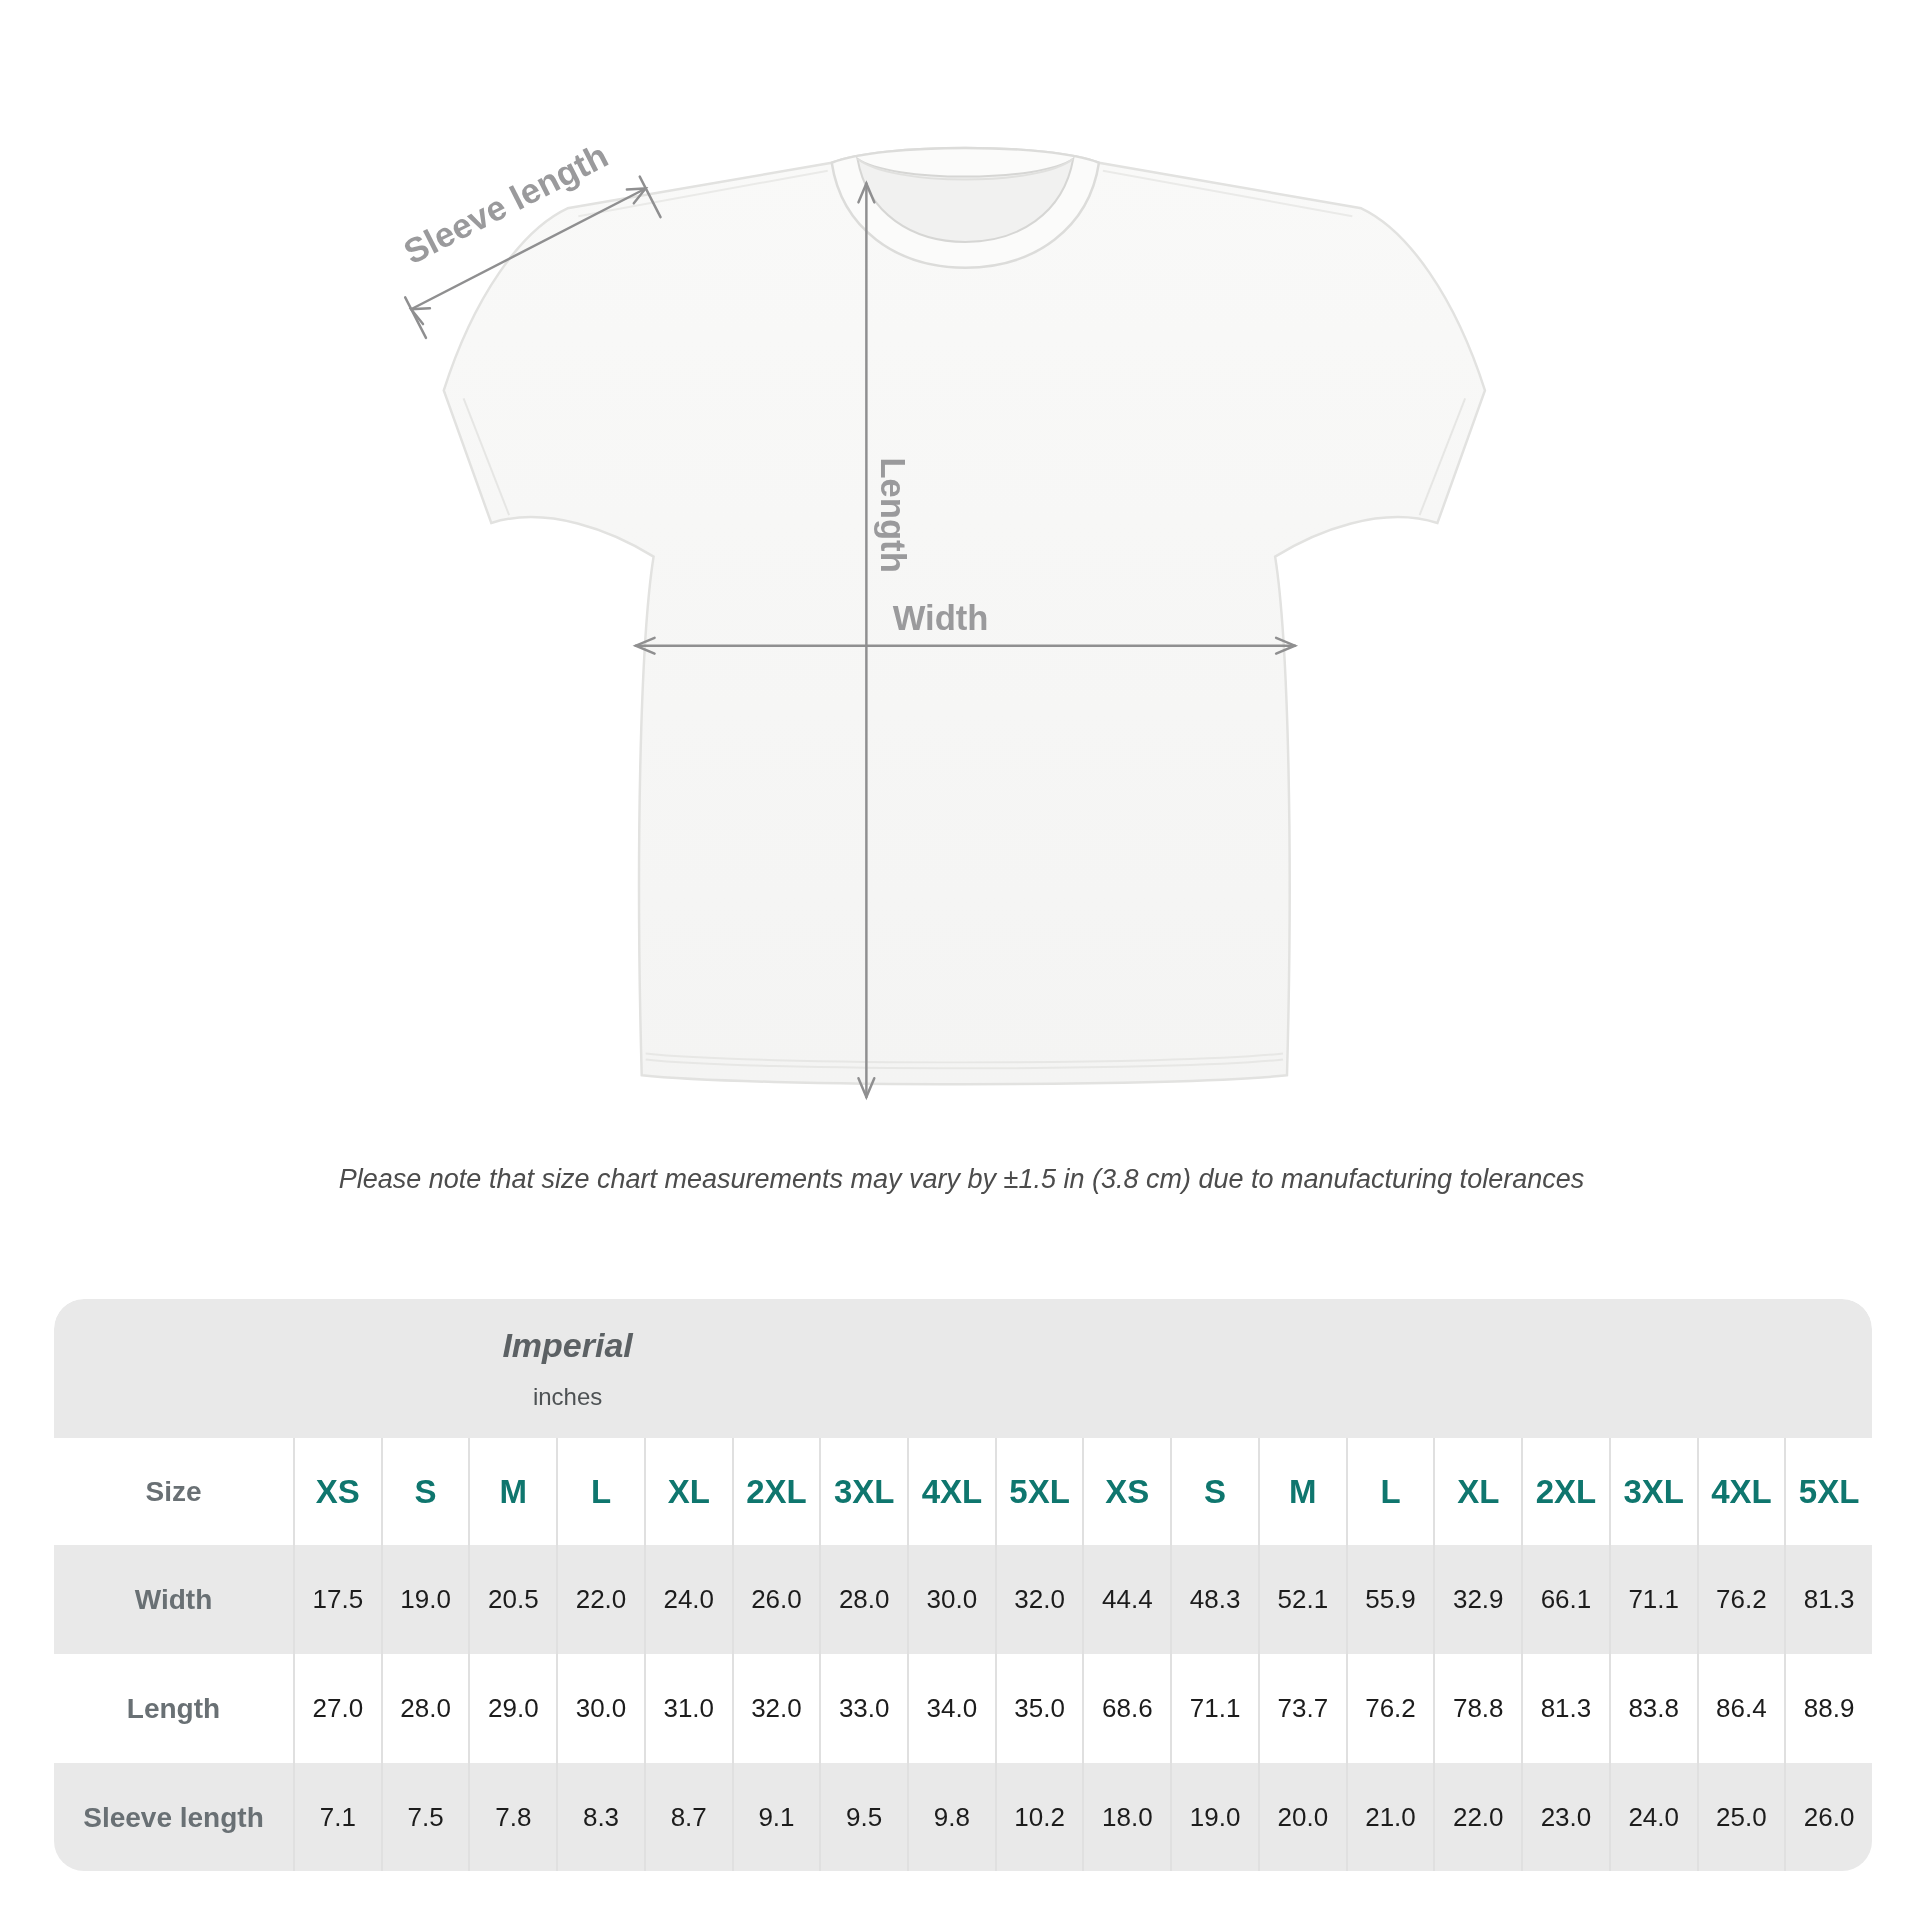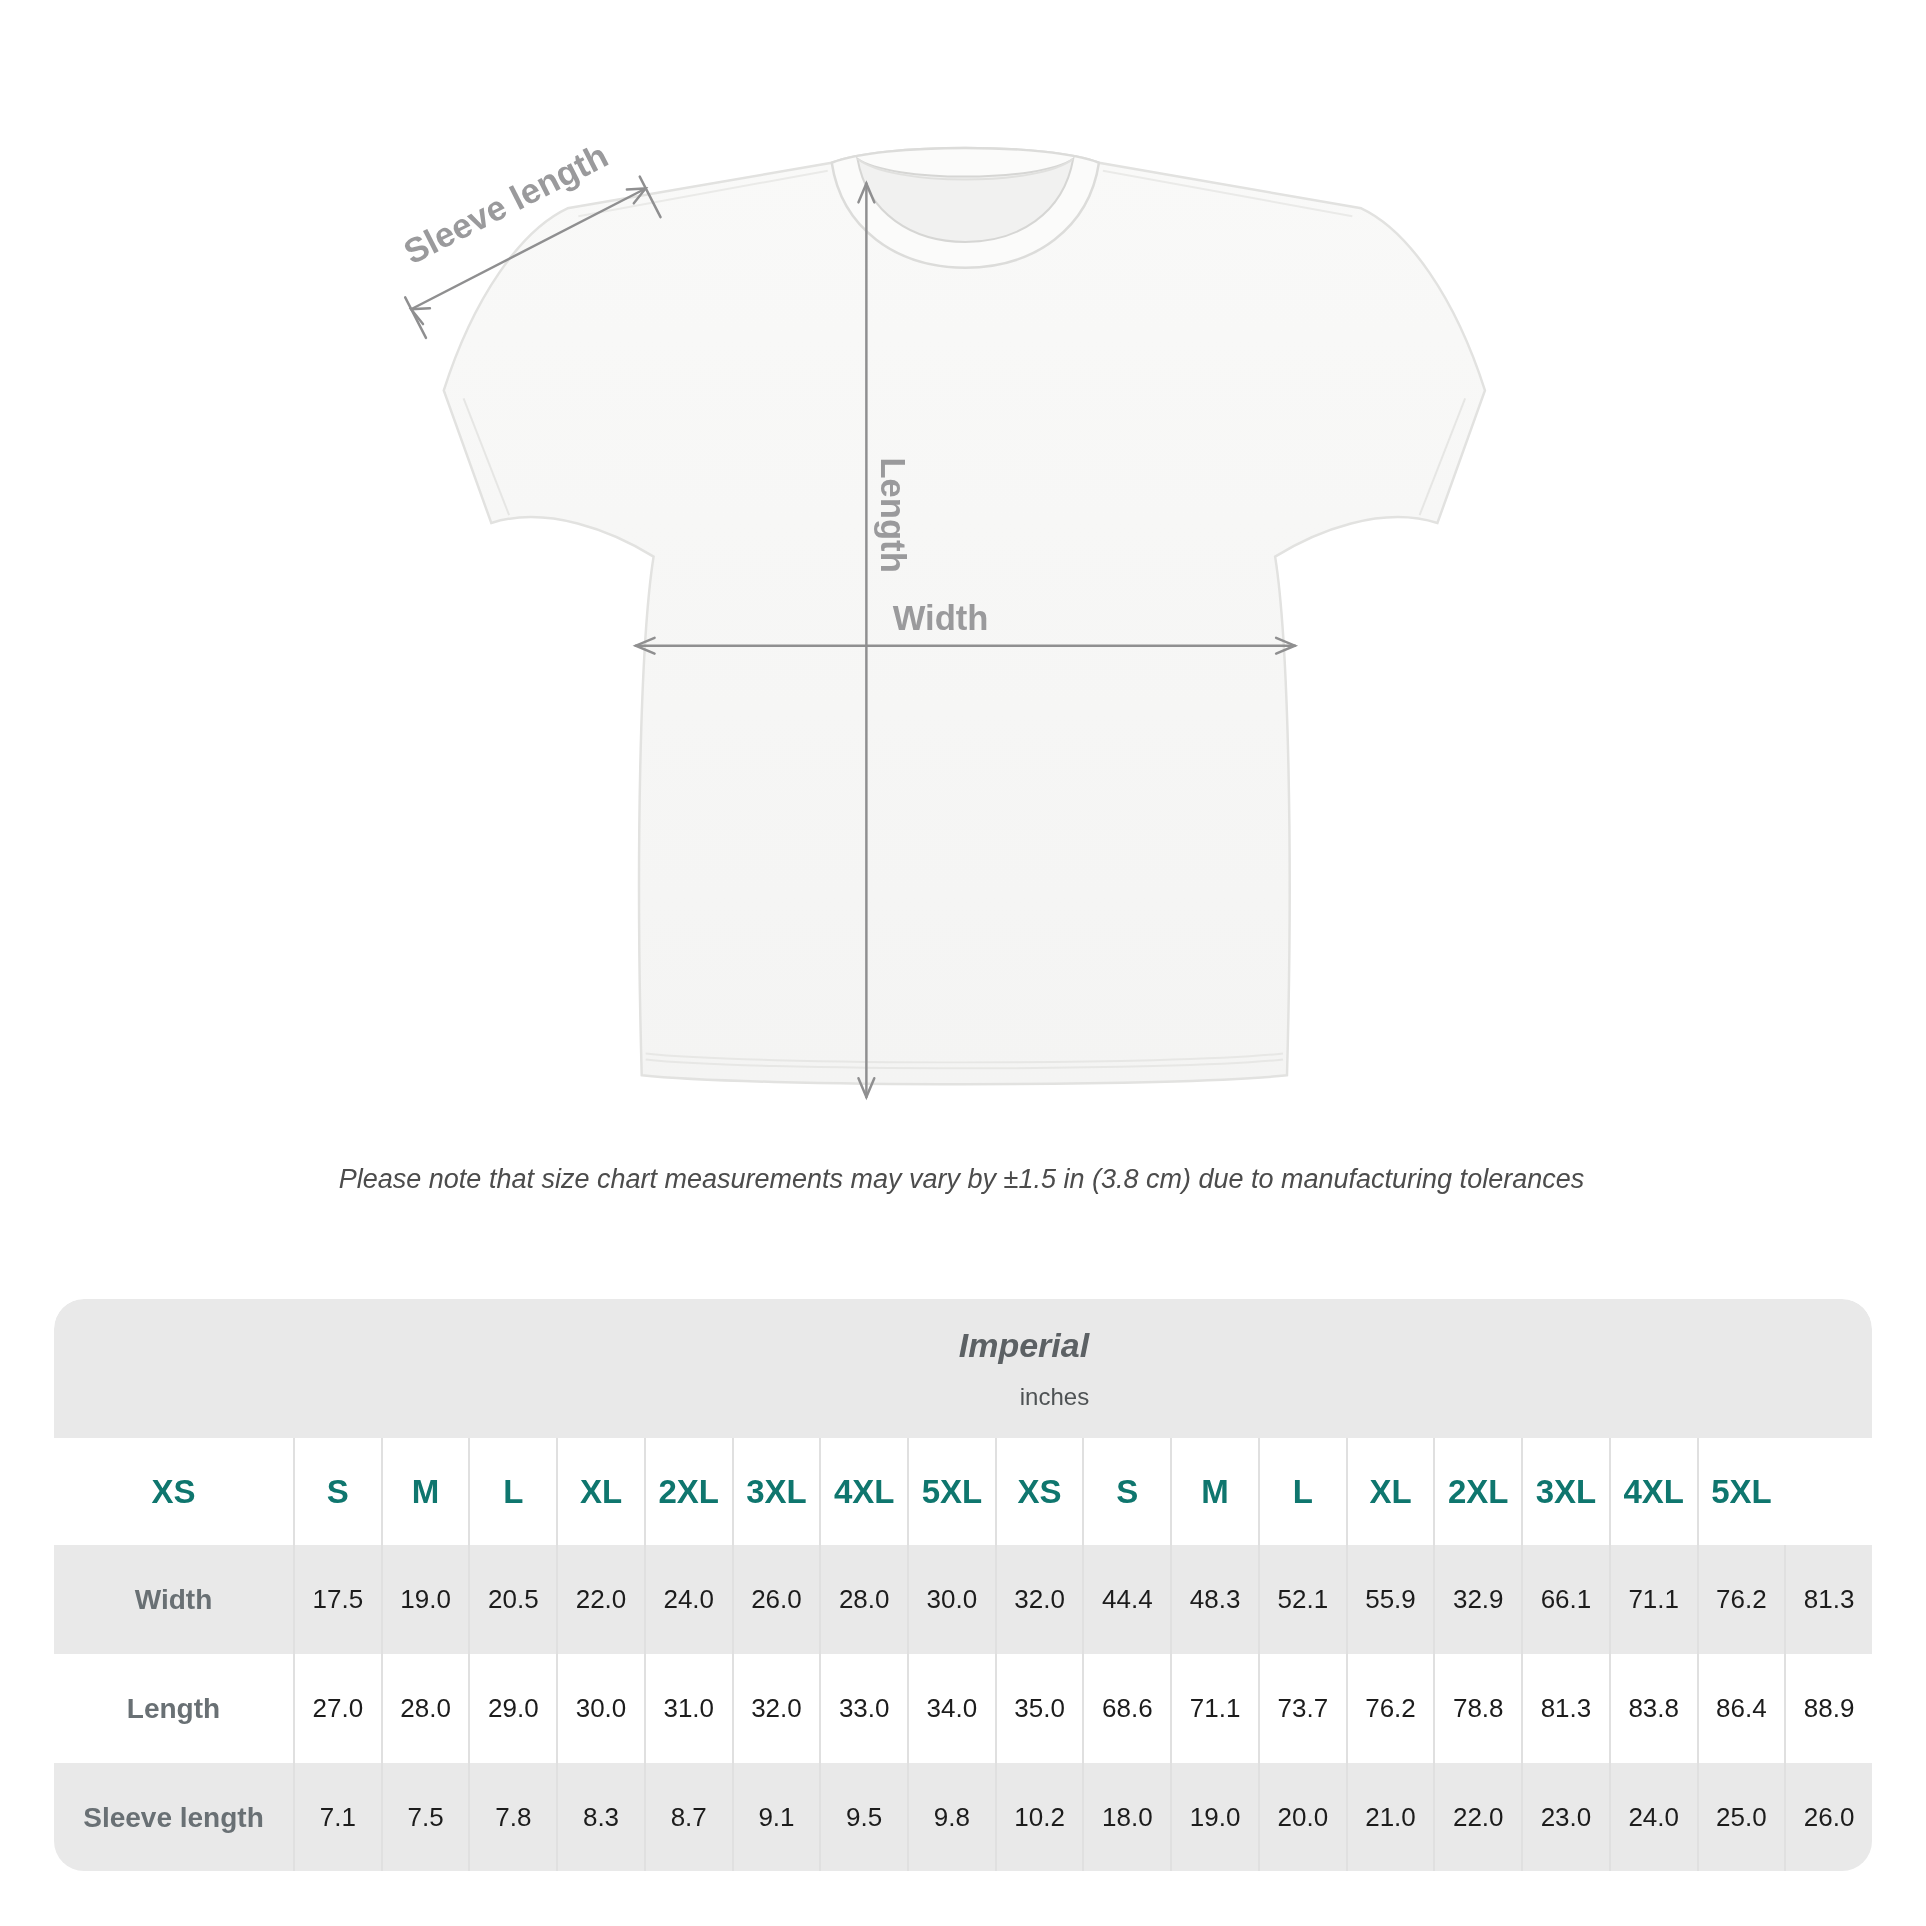--- a/index.html
+++ b/index.html
@@ -9,21 +9,21 @@
   }
   .diagram{position:absolute;left:327px;top:129px;width:1247px;height:980px;}
   .heading{position:absolute;left:0;top:1150px;width:100%;text-align:center;}
   .page-title{margin:0;font-size:47px;font-weight:bold;color:#3a3a3a;letter-spacing:0.5px;}
   .subtitle{margin:14px 4px 0 0;font-size:27px;font-style:italic;color:#4c4c4c;}
   .table-wrap{
     position:absolute;left:54px;top:1299px;width:1818px;height:572px;
     border-radius:30px;overflow:hidden;background:#ffffff;
   }
   .band-row{height:139px;background:#e9e9e9;border-radius:30px 30px 0 0;display:flex;}
-  .band{display:flex;flex-direction:column;align-items:flex-end;justify-content:center;gap:18px;padding-left:8px;}
+  .band{display:flex;flex-direction:column;align-items:center;justify-content:center;gap:18px;}
   .band-imperial{width:56.5%;}
   .band-metric{flex:1;}
   .band-title{font-size:34px;font-weight:bold;font-style:italic;color:#5c6164;}
   .band-unit{font-size:24px;color:#4e5254;}
   .trow{display:grid;grid-template-columns:239px repeat(18,1fr);}
   .trow.head{height:107px;}
   .trow.data{height:109px;}
   .trow.gray{background:#e9e9e9;}
   .c{display:flex;align-items:center;justify-content:center;min-width:0;}
   .c + .c{border-left:2px solid #e0e0e0;}
@@ -97,20 +97,21 @@
 <div class="table-wrap">
 
   <div class="band-row">
     <div class="band band-imperial">
       <div class="band-title">Imperial</div>
       <div class="band-unit">inches</div>
     </div>
   </div>
 
   <div class="trow head">
+    <div class="c lcell">Size</div>
     <div class="c hcell">XS</div>
     <div class="c hcell">S</div>
     <div class="c hcell">M</div>
     <div class="c hcell">L</div>
     <div class="c hcell">XL</div>
     <div class="c hcell">2XL</div>
     <div class="c hcell">3XL</div>
     <div class="c hcell">4XL</div>
     <div class="c hcell">5XL</div>
     <div class="c hcell">XS</div>

